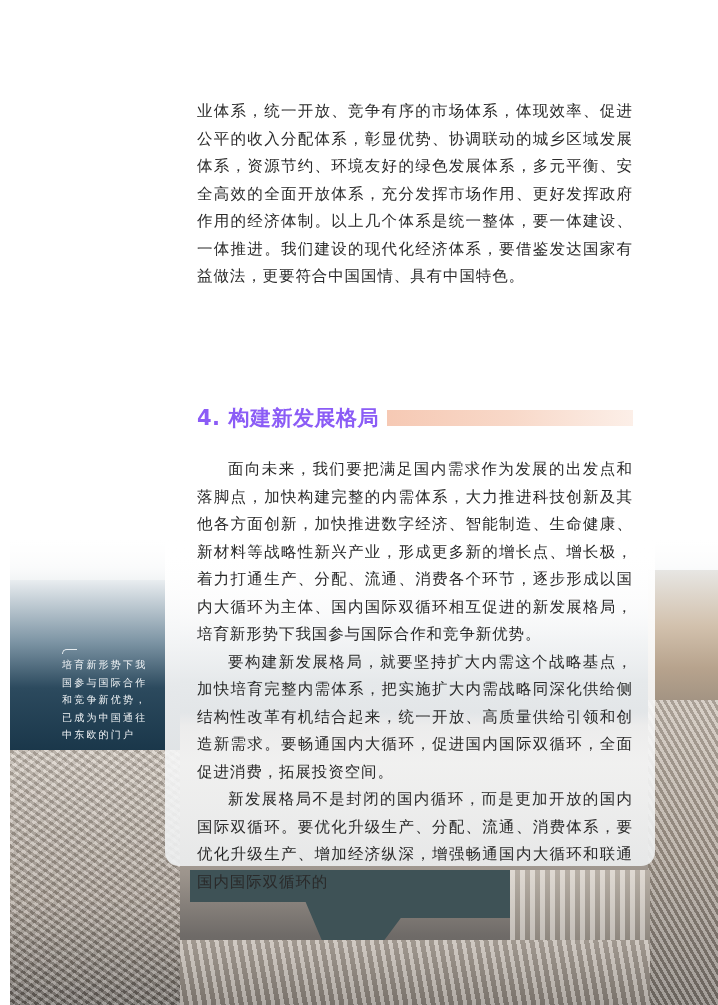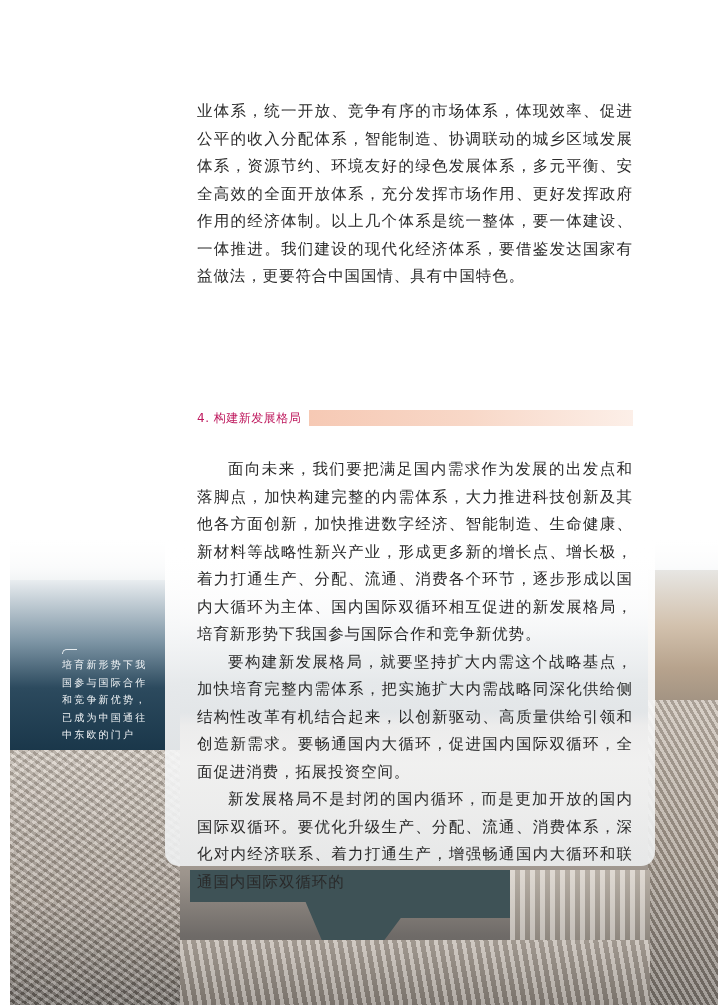--- a/index.html
+++ b/index.html
@@ -66,21 +66,21 @@
     margin: 0; font-size: 15.5px; line-height: 27.5px; letter-spacing: 0.9px;
     text-align: justify; text-justify: inter-character;
   }
   p.indent { text-indent: 2em; }
   .heading {
     position: absolute; left: 197px; top: 405px; width: 436px; height: 26px;
     display: flex; align-items: center;
   }
   .heading-text {
     font-family: "DejaVu Sans", "Liberation Sans", sans-serif;
-    font-size: 12px; font-weight: normal; color: #be185d;
+    font-size: 21px; font-weight: bold; color: #8b5cf6;
     white-space: nowrap; margin-right: 8px; letter-spacing: 0.5px;
   }
   .heading-bar {
     flex: 1; height: 16px;
     background: linear-gradient(90deg, #f6c9b4 0%, #f8d8c8 50%, #fcefe8 100%);
   }
   .content2 {
     position: absolute; left: 197px; top: 456px; width: 436px;
   }
   .caption {
@@ -107,25 +107,25 @@
   <div class="city-bottom2"></div>
   <div class="city-bottom"></div>
 </div>
 
 <div class="caption-mark"></div>
 <div class="caption">培育新形势下我国参与国际合作和竞争新优势，已成为中国通往中东欧的门户</div>
 
 <div class="text-panel"></div>
 
 <div class="content">
-  <p class="para">业体系，统一开放、竞争有序的市场体系，体现效率、促进公平的收入分配体系，智能制造、协调联动的城乡区域发展体系，资源节约、环境友好的绿色发展体系，多元平衡、安全高效的全面开放体系，充分发挥市场作用、更好发挥政府作用的经济体制。以上几个体系是统一整体，要一体建设、一体推进。我们建设的现代化经济体系，要借鉴发达国家有益做法，更要符合中国国情、具有中国特色。</p>
+  <p class="para">业体系，统一开放、竞争有序的市场体系，体现效率、促进公平的收入分配体系，彰显优势、协调联动的城乡区域发展体系，资源节约、环境友好的绿色发展体系，多元平衡、安全高效的全面开放体系，充分发挥市场作用、更好发挥政府作用的经济体制。以上几个体系是统一整体，要一体建设、一体推进。我们建设的现代化经济体系，要借鉴发达国家有益做法，更要符合中国国情、具有中国特色。</p>
 </div>
 
 <div class="heading">
   <span class="heading-text">4. 构建新发展格局</span>
   <span class="heading-bar"></span>
 </div>
 
 <div class="content2">
   <p class="para indent">面向未来，我们要把满足国内需求作为发展的出发点和落脚点，加快构建完整的内需体系，大力推进科技创新及其他各方面创新，加快推进数字经济、智能制造、生命健康、新材料等战略性新兴产业，形成更多新的增长点、增长极，着力打通生产、分配、流通、消费各个环节，逐步形成以国内大循环为主体、国内国际双循环相互促进的新发展格局，培育新形势下我国参与国际合作和竞争新优势。</p>
-  <p class="para indent">要构建新发展格局，就要坚持扩大内需这个战略基点，加快培育完整内需体系，把实施扩大内需战略同深化供给侧结构性改革有机结合起来，以创新驱动、高质量供给引领和创造新需求。要畅通国内大循环，促进国内国际双循环，全面促进消费，拓展投资空间。</p>
-  <p class="para indent">新发展格局不是封闭的国内循环，而是更加开放的国内国际双循环。要优化升级生产、分配、流通、消费体系，深化对内经济联系、着力打通生产，增强畅通国内大循环和联通国内国际双循环的</p>
+  <p class="para indent">要构建新发展格局，就要坚持扩大内需这个战略基点，加快培育完整内需体系，把实施扩大内需战略同深化供给侧结构性改革有机结合起来，统一开放、高质量供给引领和创造新需求。要畅通国内大循环，促进国内国际双循环，全面促进消费，拓展投资空间。</p>
+  <p class="para indent">新发展格局不是封闭的国内循环，而是更加开放的国内国际双循环。要优化升级生产、分配、流通、消费体系，要优化升级生产、增加经济纵深，增强畅通国内大循环和联通国内国际双循环的</p>
 </div>
 
 </body></html>

